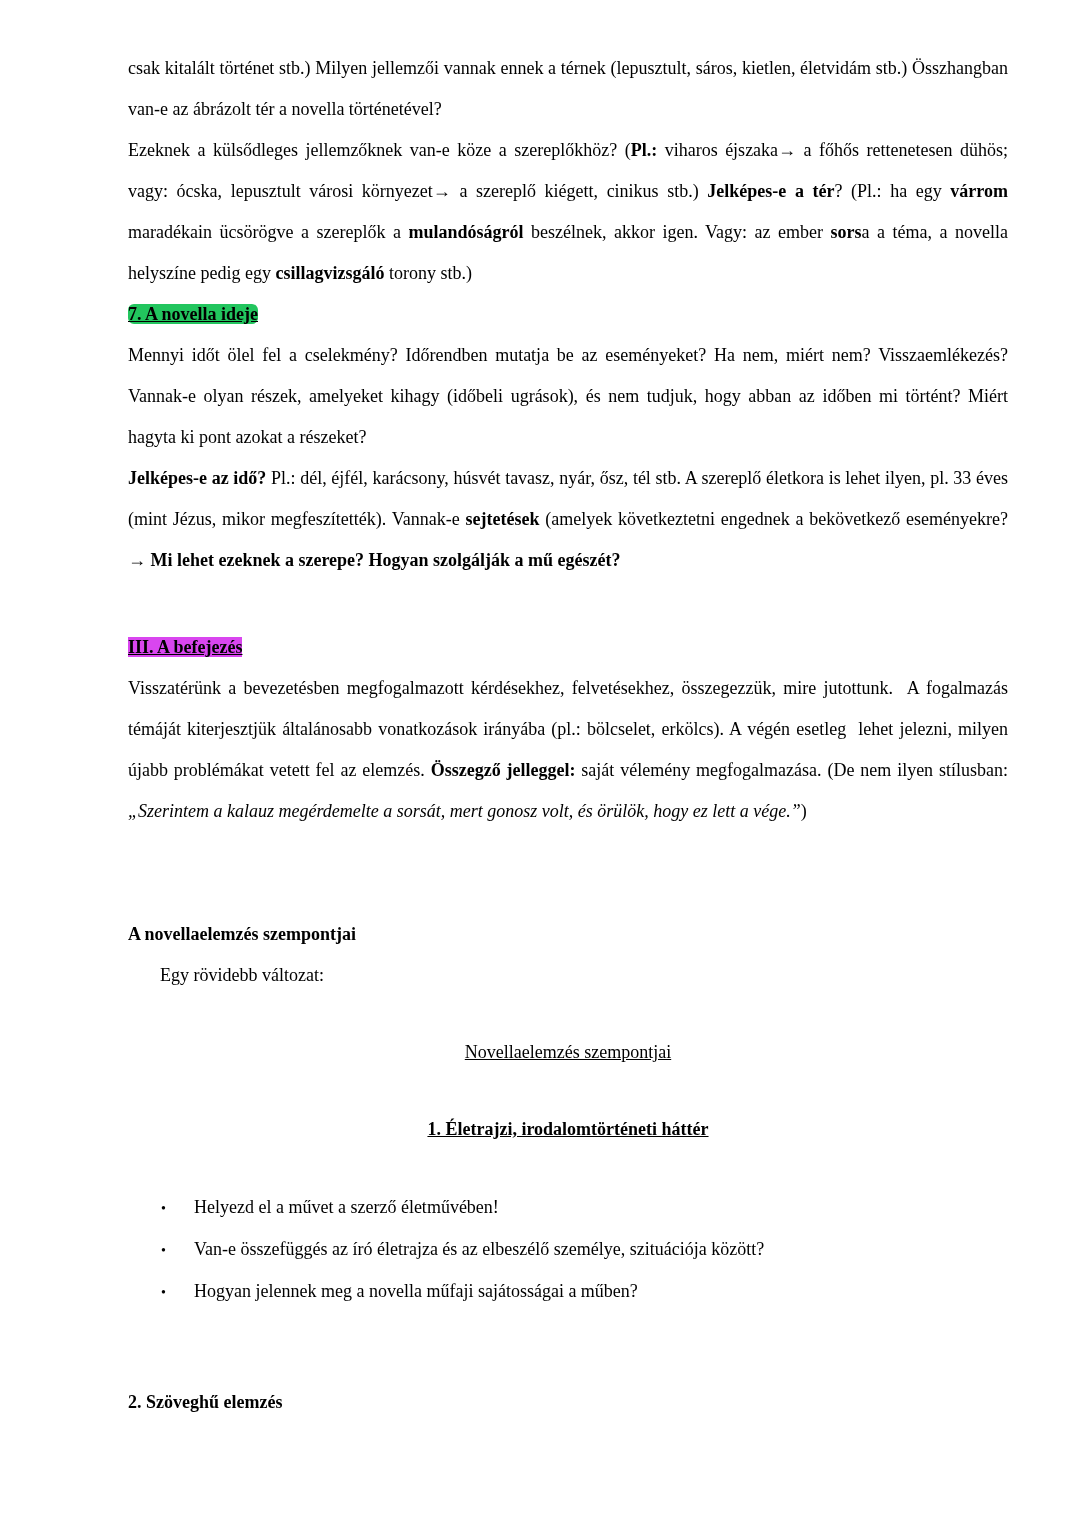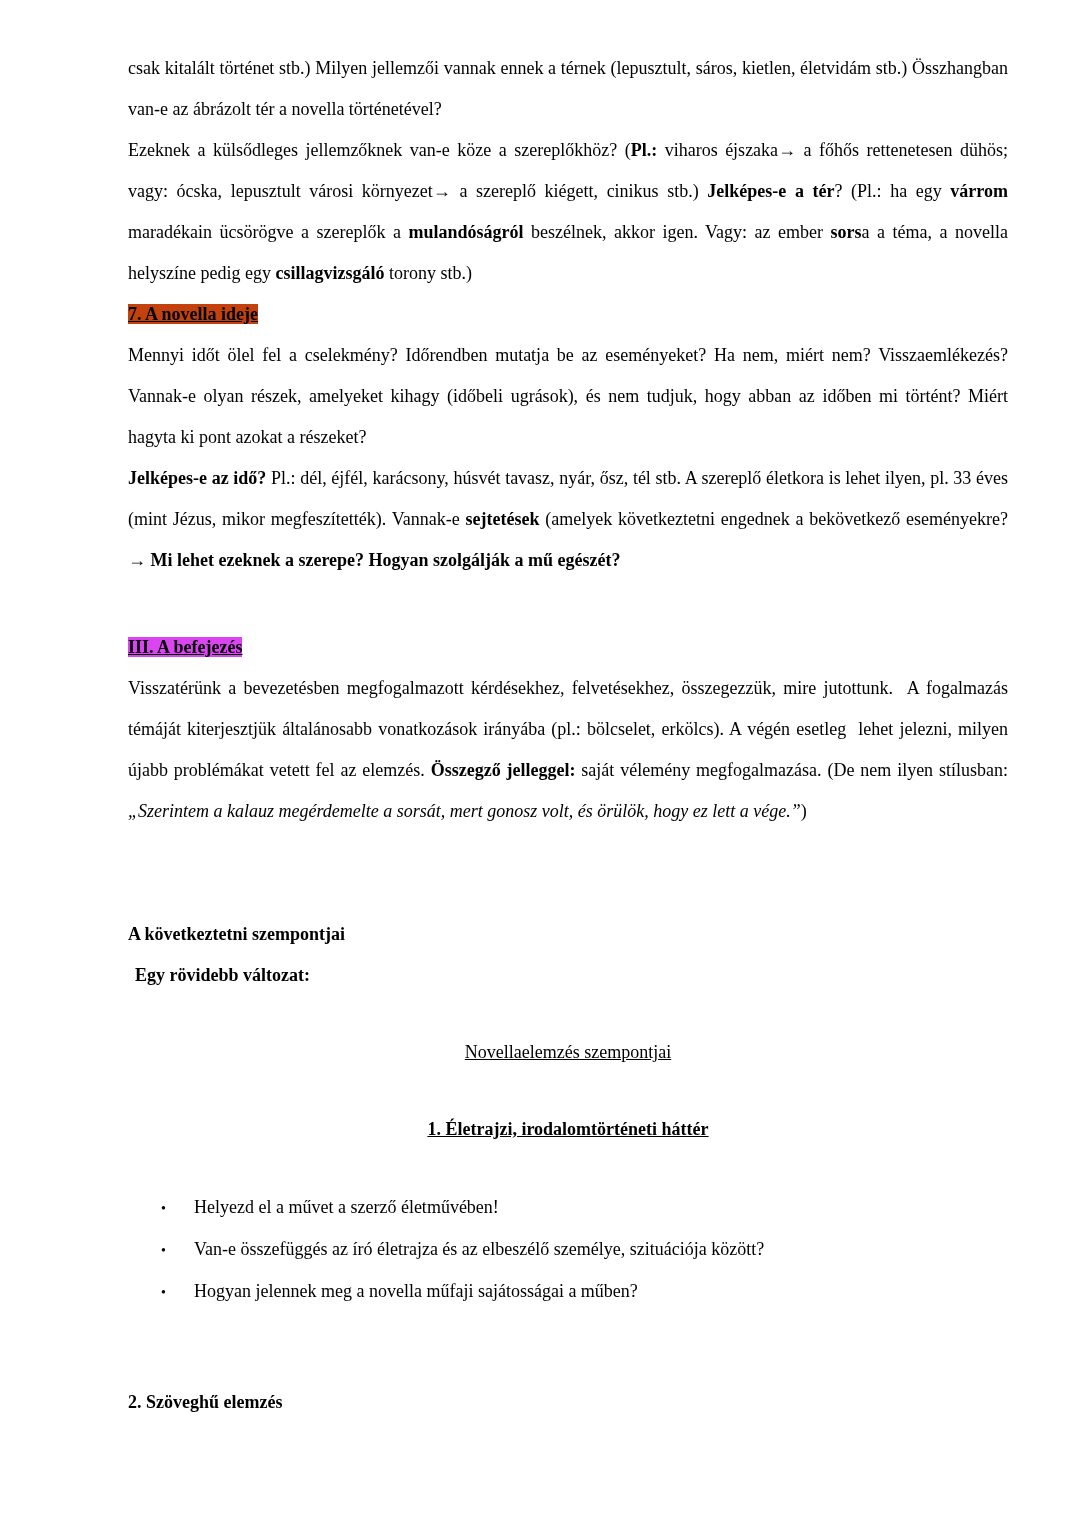--- a/index.html
+++ b/index.html
@@ -54,33 +54,33 @@
 </style>
 </head>
 <body>
 
 <div class="page">
 
   <p class="para"><span>csak kitalált történet stb.) Milyen jellemzői vannak ennek a térnek (lepusztult, sáros, kietlen, életvidám stb.) Összhangban van-e az ábrázolt tér a novella történetével?</span></p>
 
   <p class="para"><span>Ezeknek a külsődleges jellemzőknek van-e köze a szereplőkhöz? (</span><span style="font-weight: 700;">Pl.:</span><span> viharos éjszaka→ a főhős rettenetesen dühös; vagy: ócska, lepusztult városi környezet→ a szereplő kiégett, cinikus stb.) </span><span style="font-weight: 700;">Jelképes-e a tér</span><span>? (Pl.: ha egy </span><span style="font-weight: 700;">várrom</span><span> maradékain ücsörögve a szereplők a </span><span style="font-weight: 700;">mulandóságról</span><span> beszélnek, akkor igen. Vagy: az ember </span><span style="font-weight: 700;">sors</span><span>a a téma, a novella helyszíne pedig egy </span><span style="font-weight: 700;">csillagvizsgáló</span><span> torony stb.)</span></p>
 
-  <p class="line"><span style="font-weight: 700; text-decoration: underline; background-color: #c2410c;">7. A novella ideje</span></p>
+  <p class="line"><span style="font-weight: 700; text-decoration: underline; background-color: #22c55e; border-radius: 6px;">7. A novella ideje</span></p>
 
   <p class="para"><span>Mennyi időt ölel fel a cselekmény? Időrendben mutatja be az eseményeket? Ha nem, miért nem? Visszaemlékezés? Vannak-e olyan részek, amelyeket kihagy (időbeli ugrások), és nem tudjuk, hogy abban az időben mi történt? Miért hagyta ki pont azokat a részeket?</span></p>
 
   <p class="para"><span style="font-weight: 700;">Jelképes-e az idő?</span><span> Pl.: dél, éjfél, karácsony, húsvét tavasz, nyár, ősz, tél stb. A szereplő életkora is lehet ilyen, pl. 33 éves (mint Jézus, mikor megfeszítették). Vannak-e </span><span style="font-weight: 700;">sejtetések</span><span> (amelyek következtetni engednek a bekövetkező eseményekre?→ </span><span style="font-weight: 700;">Mi lehet ezeknek a szerepe? Hogyan szolgálják a mű egészét?</span></p>
 
   <p class="line mt-section"><span style="font-weight: 700; text-decoration: underline; background-color: #d946ef;">III. A befejezés</span></p>
 
   <p class="para"><span>Visszatérünk a bevezetésben megfogalmazott kérdésekhez, felvetésekhez, összegezzük, mire jutottunk.&nbsp; A fogalmazás témáját kiterjesztjük általánosabb vonatkozások irányába (pl.: bölcselet, erkölcs). A végén esetleg&nbsp; lehet jelezni, milyen újabb problémákat vetett fel az elemzés. </span><span style="font-weight: 700;">Összegző jelleggel:</span><span> saját vélemény megfogalmazása. (De nem ilyen stílusban: </span><span style="font-style: italic;">„Szerintem a kalauz megérdemelte a sorsát, mert gonosz volt, és örülök, hogy ez lett a vége.”</span><span>)</span></p>
 
-  <p class="line mt-big"><span style="font-weight: 700;">A következtetni szempontjai</span></p>
+  <p class="line mt-big"><span style="font-weight: 700;">A novellaelemzés szempontjai</span></p>
 
-  <p class="line indent-small"><span style="font-weight: 700;">Egy rövidebb változat:</span></p>
+  <p class="line indent-small"><span style="font-weight: 400; margin-left: 25px;">Egy rövidebb változat:</span></p>
 
   <p class="line mt-one"><span style="text-decoration: underline;">Novellaelemzés szempontjai</span></p>
 
   <p class="line mt-one"><span style="font-weight: 700; text-decoration: underline;">1. Életrajzi, irodalomtörténeti háttér</span></p>
 
   <div class="list">
     <div class="li">
       <span class="bullet">•</span>
       <span class="li-text">Helyezd el a művet a szerző életművében!</span>
     </div>

